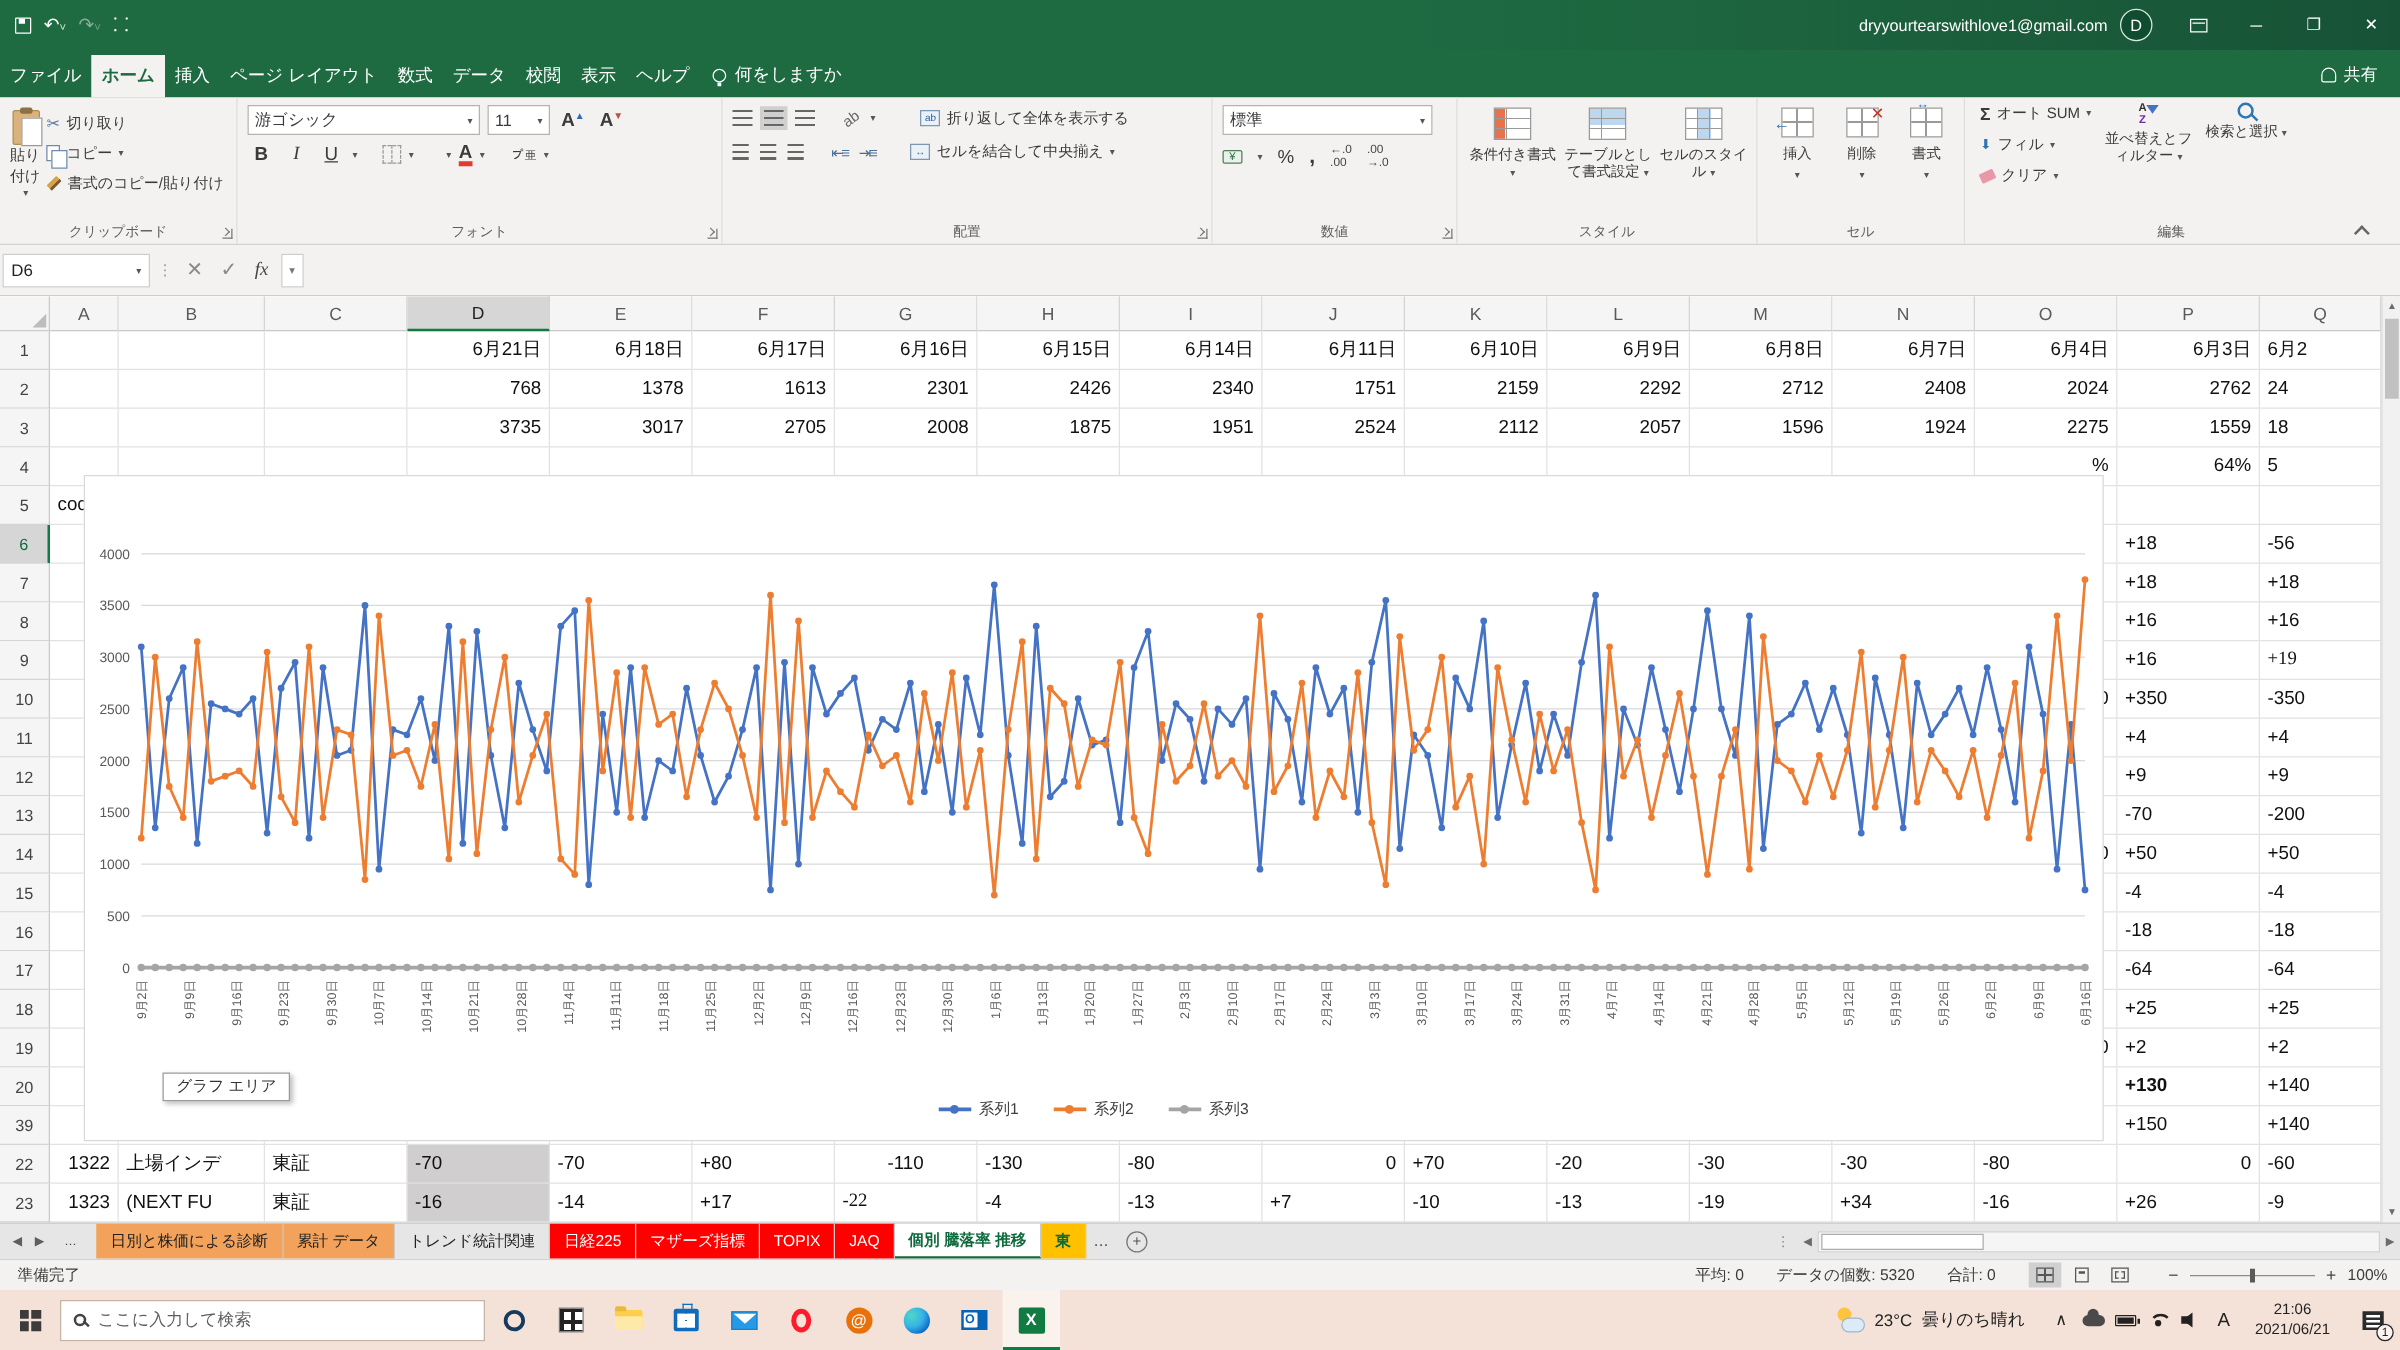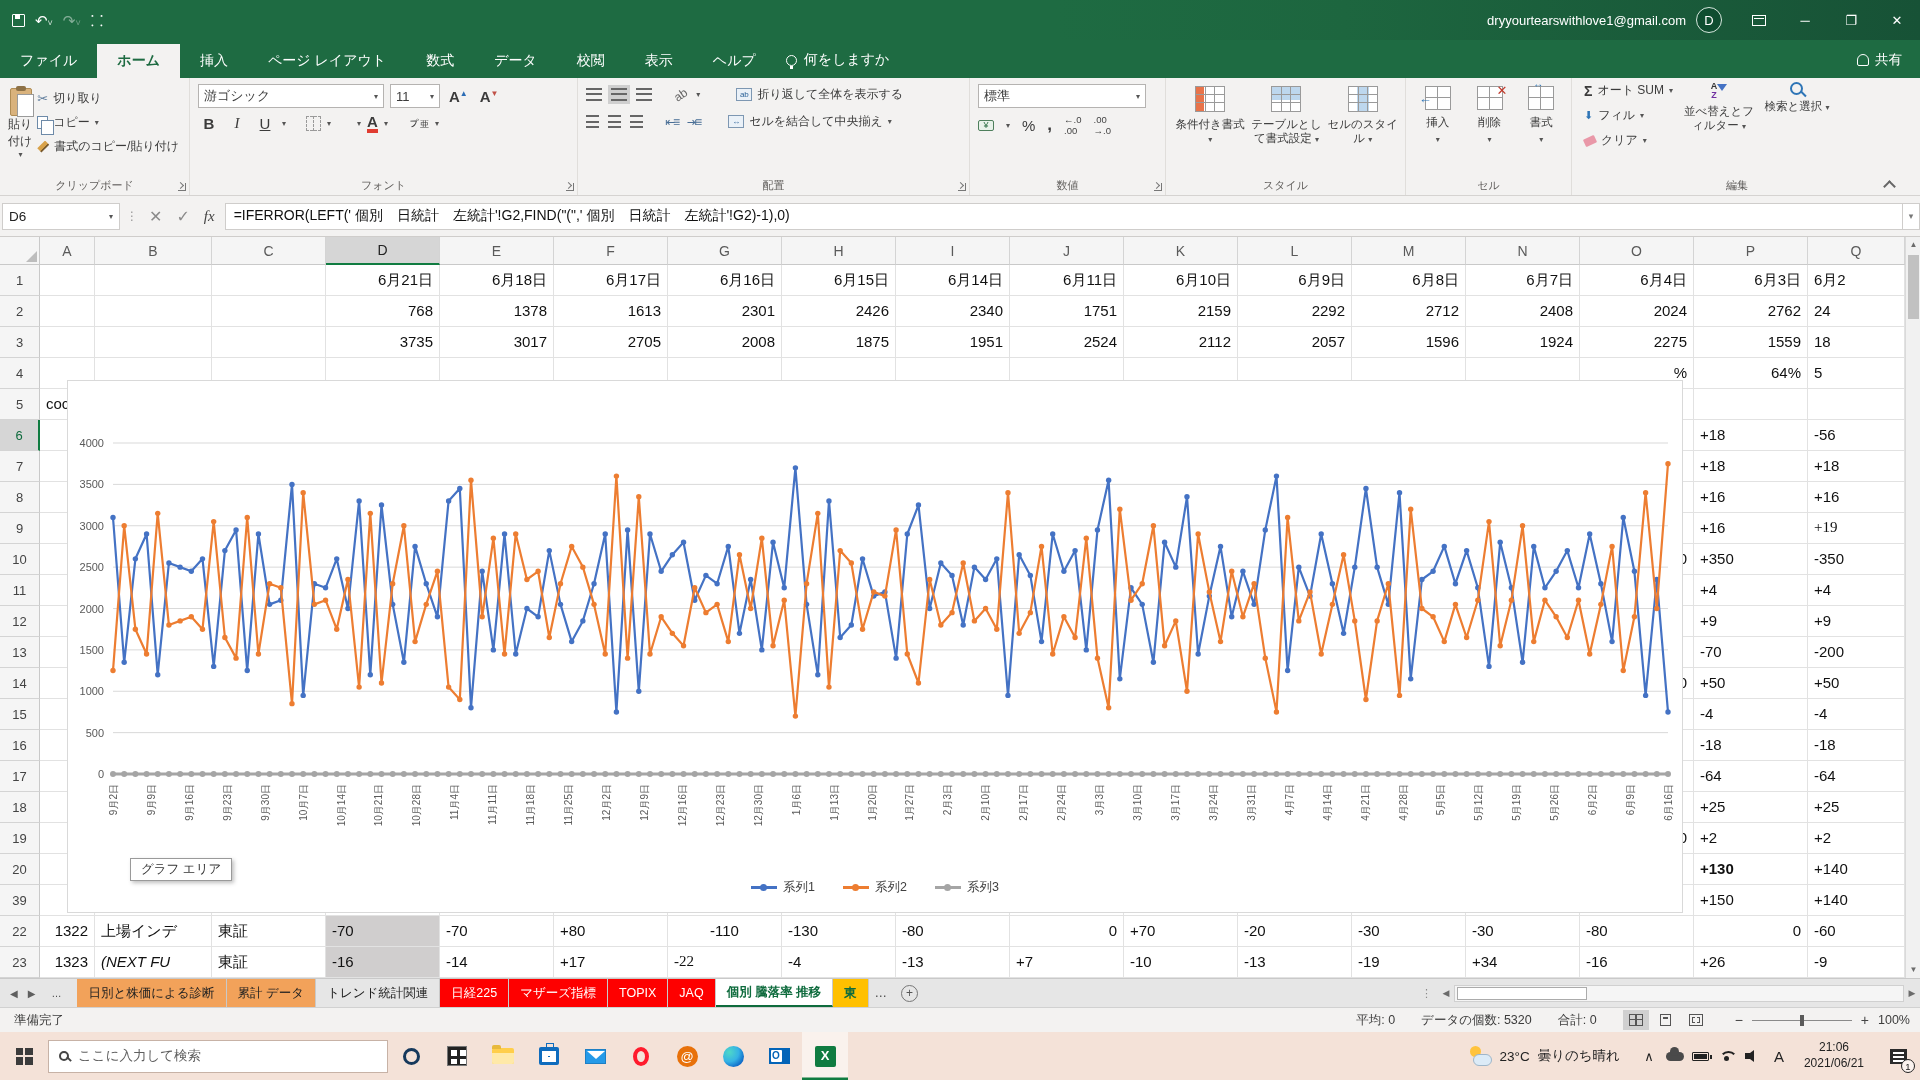--- a/index.html
+++ b/index.html
@@ -22,21 +22,21 @@
   .account { font-size:13px; margin-right:10px; }
   .avatar { width:26px; height:26px; border-radius:50%; background:#0f4d30; border:1px solid #d8e8df;
     display:flex; align-items:center; justify-content:center; font-size:13px; margin-right:14px; }
   .winbtn { width:46px; height:40px; display:flex; align-items:center; justify-content:center; font-size:13px; }
   .ribopt { width:14px; height:11px; border:1.2px solid #fff; position:relative; }
   .ribopt:after { content:""; position:absolute; top:2px; left:1px; right:1px; border-top:1.2px solid #fff; }
 
   
   .ribtabs { position:absolute; left:0; top:40px; width:1920px; height:38px; background:#1e6b42;
     display:flex; align-items:flex-end; color:#fff; }
-  .rtab { padding:8px 20px; font-size:14px; cursor:default; }
+  .rtab { padding:8px 8px; font-size:14px; cursor:default; }
   .rtab.active { background:#f3f2f1; color:#1e6b42; font-weight:bold; }
   .tellme { display:flex; align-items:center; gap:7px; margin-left:10px; padding-bottom:9px; font-size:14px; }
   .bulb { width:11px; height:11px; border:1.5px solid #fff; border-radius:50%; position:relative; }
   .bulb:after { content:""; position:absolute; left:3px; top:10px; width:3px; height:3px; background:#fff; }
   .share { margin-left:auto; display:flex; align-items:center; gap:6px; font-size:13.5px; padding:0 18px 9px 0; }
   .person { width:12px; height:12px; border:1.5px solid #fff; border-radius:50% 50% 2px 2px; }
 
   
   .ribbon { position:absolute; left:0; top:78px; width:1920px; height:118px; background:#f3f2f1;
     border-bottom:1px solid #d5d3d1; display:flex; font-size:12px; color:#3b3b3b; }
@@ -501,21 +501,20 @@
     <div class="namebox">
         <span>D6</span>
         <span class="caret">▾</span>
       </div>
     <span class="fsplit">⋮</span>
     <div class="fbtns">
       <span>✕</span>
       <span>✓</span>
       <span class="fx">fx</span>
     </div>
-    <div class="ftext">=IFERROR(LEFT(' 個別　日統計　左統計'!G2,FIND("(",' 個別　日統計　左統計'!G2)-1),0)</div>
     <div class="fdd">▾</div>
   </div>
 
   <div class="sheet">
     <div id="grid">
         <div class="grow ghead">
           <div class="gcorner"></div>
           <div class="gh" style="width: 55px;">A</div>
           <div class="gh" style="width: 117px;">B</div>
           <div class="gh" style="width: 114px;">C</div>
@@ -970,21 +969,21 @@
           <div class="gc al" style="width: 114px;">-20</div>
           <div class="gc al" style="width: 114px;">-30</div>
           <div class="gc al" style="width: 114px;">-30</div>
           <div class="gc al" style="width: 114px;">-80</div>
           <div class="gc ar" style="width: 114px;">0</div>
           <div class="gc al" style="width: 97px;">-60</div>
         </div>
         <div class="grow">
           <div class="grh">23</div>
           <div class="gc ar" style="width: 55px;">1323</div>
-          <div class="gc al" style="width: 117px; font-style: italic;">(NEXT FU</div>
+          <div class="gc al" style="width: 117px;">(NEXT FU</div>
           <div class="gc al" style="width: 114px;">東証</div>
           <div class="gc al gfill" style="width: 114px;">-16</div>
           <div class="gc al" style="width: 114px;">-14</div>
           <div class="gc al" style="width: 114px;">+17</div>
           <div class="gc al" style="width: 114px; font-family: Liberation Serif, serif;">-22</div>
           <div class="gc al" style="width: 114px;">-4</div>
           <div class="gc al" style="width: 114px;">-13</div>
           <div class="gc al" style="width: 114px;">+7</div>
           <div class="gc al" style="width: 114px;">-10</div>
           <div class="gc al" style="width: 114px;">-13</div>

